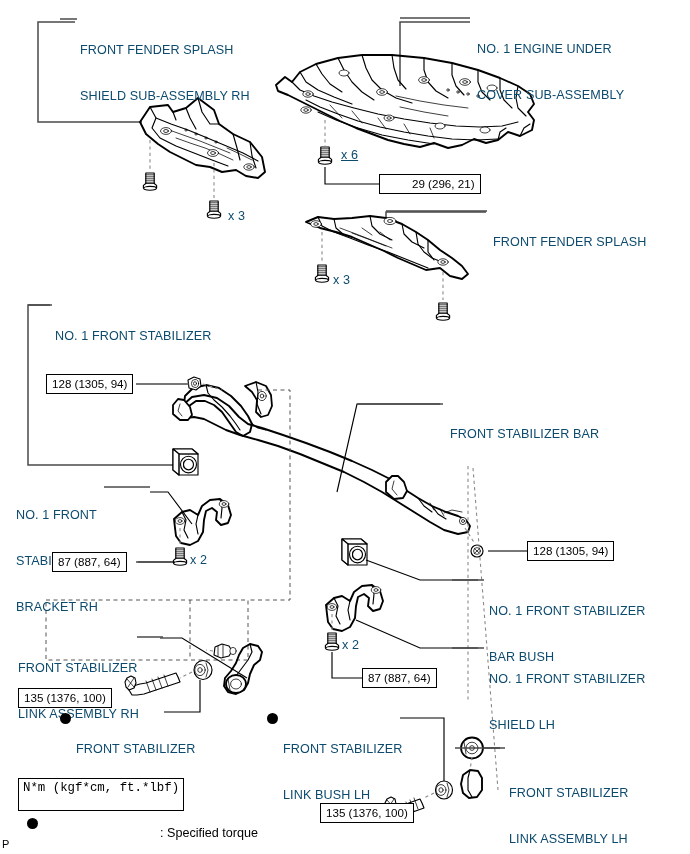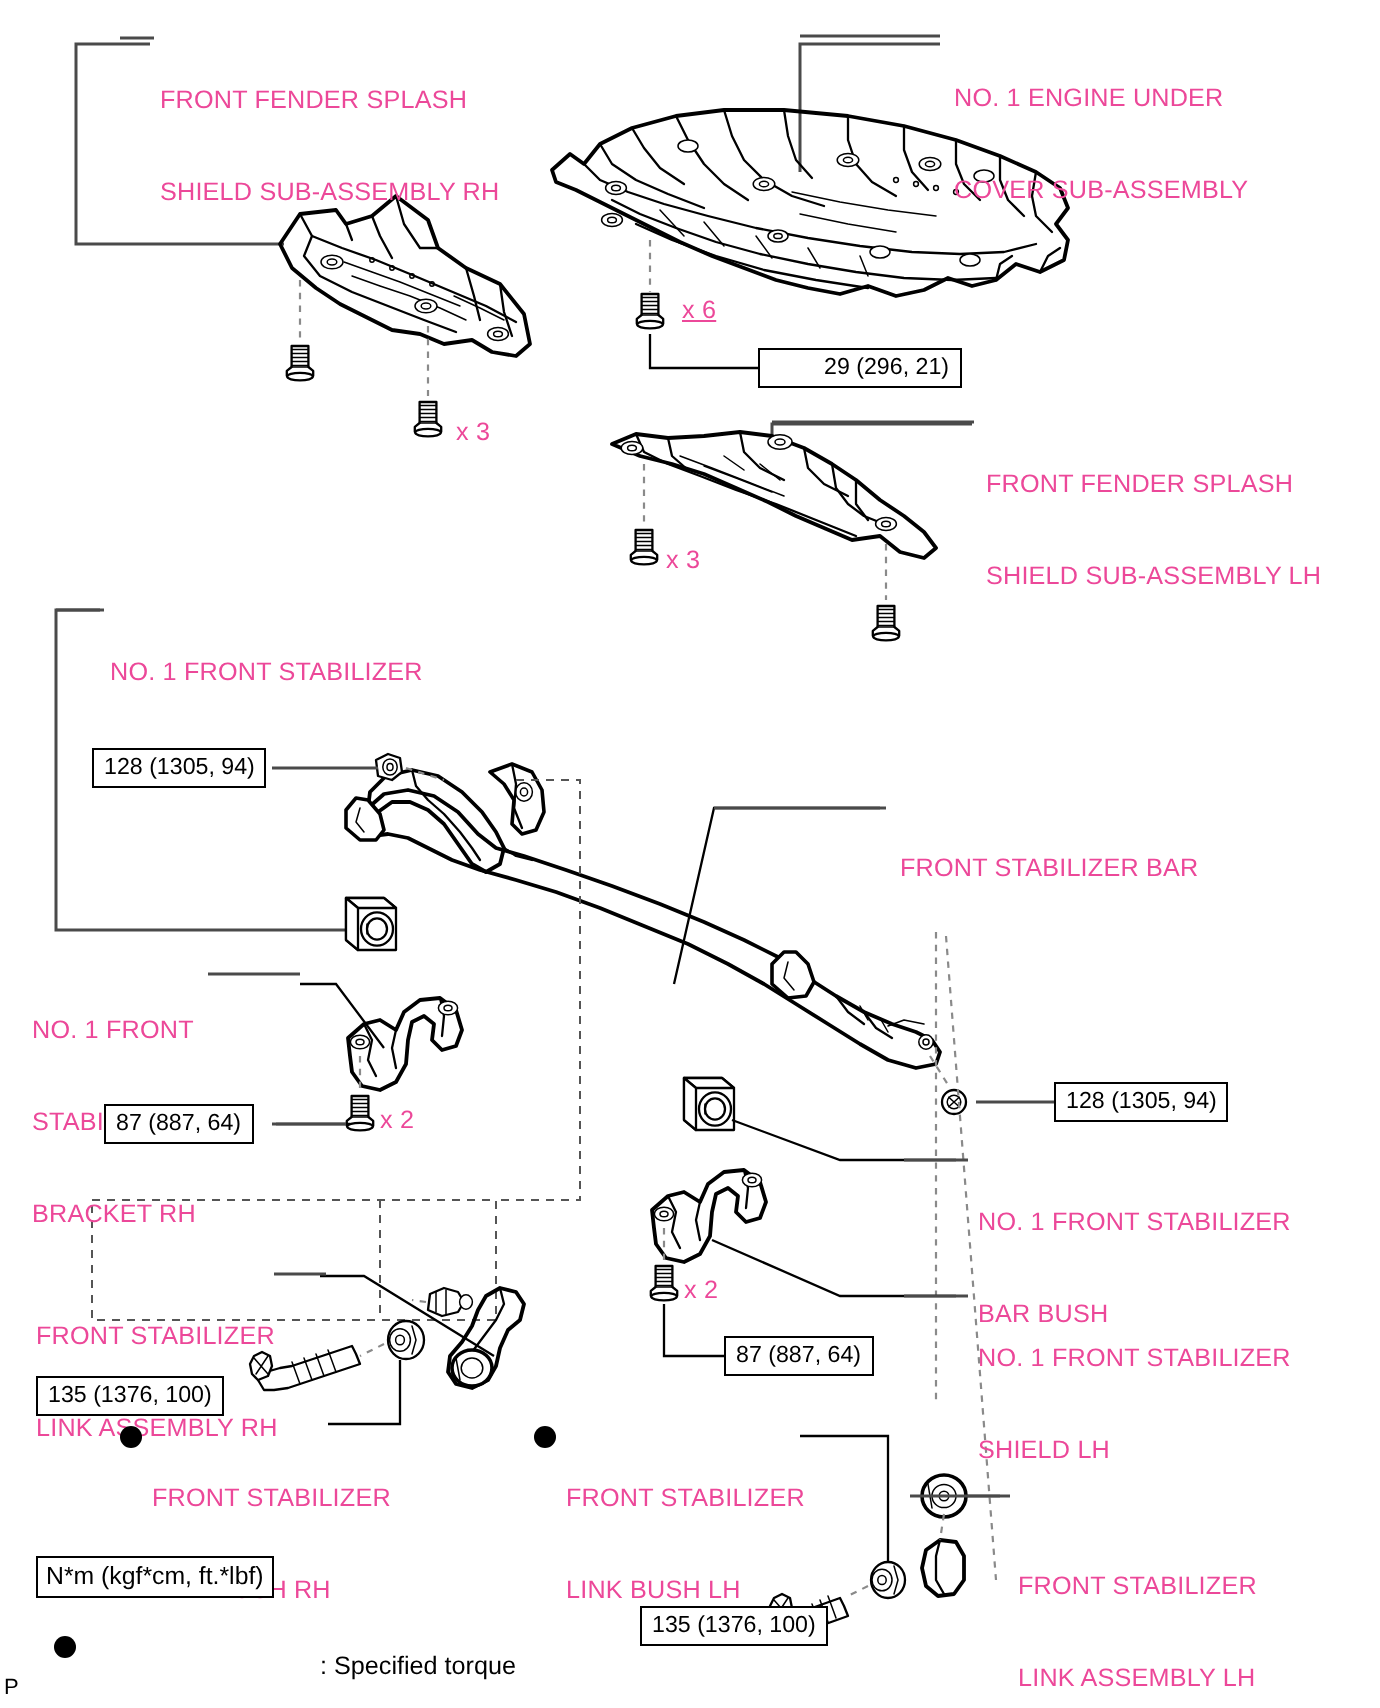--- a/index.html
+++ b/index.html
@@ -7,33 +7,33 @@
   body{
     width:690px;height:854px;position:relative;overflow:hidden;
     font-family:"Liberation Sans","DejaVu Sans",sans-serif;
     color:#000;
   }
   #page{position:absolute;left:0;top:0;width:690px;height:854px;}
   svg.art{position:absolute;left:0;top:0;width:690px;height:854px;overflow:visible;}
 
   .lbl{
     position:absolute;font-size:12.6px;line-height:15.2px;
-    letter-spacing:0.1px;white-space:pre;color:#ec4899;
+    letter-spacing:0.1px;white-space:pre;color:#0c4a6e;
   }
   .lbl.two{line-height:15.4px;}
 
   .torque{
     position:absolute;border:1.2px solid #000;background:#fff;
     font-size:11.6px;line-height:13px;padding:2px 5px 2.5px 5px;
     white-space:nowrap;color:#000;
   }
 
   .legend-box{
     position:absolute;border:1.2px solid #000;background:#fff;
-    font-size:12.4px;line-height:14px;padding:2px 4px 3px 4px;white-space:nowrap;
+    font-size:12.4px;line-height:14px;padding:2px 4px 15px 4px;white-space:nowrap;font-family:Liberation Mono, monospace;
   }
   .legend-txt{position:absolute;font-size:12.6px;line-height:15px;white-space:nowrap;margin-top:45px;}
 
   .dot{
     position:absolute;width:11px;height:11px;border-radius:50%;
     background:#000;
   }
   .corner-p{position:absolute;font-size:11px;line-height:12px;}
 </style>
 </head>
@@ -400,21 +400,20 @@
     <div>SHIELD SUB-ASSEMBLY RH</div>
   </div>
 
   <div class="lbl two" style="left:477px;top:11px;">
     <div>NO. 1 ENGINE UNDER</div>
     <div>COVER SUB-ASSEMBLY</div>
   </div>
 
   <div class="lbl two" style="left:493px;top:204px;">
     <div>FRONT FENDER SPLASH</div>
-    <div>SHIELD SUB-ASSEMBLY LH</div>
   </div>
 
   <div class="lbl two" style="left:55px;top:298px;">
     <div>NO. 1 FRONT STABILIZER</div>
     <div>BAR BUSH</div>
   </div>
 
   <div class="lbl" style="left:16px;top:478px;">
     <div>NO. 1 FRONT</div>
     <div>STABILIZER</div>

